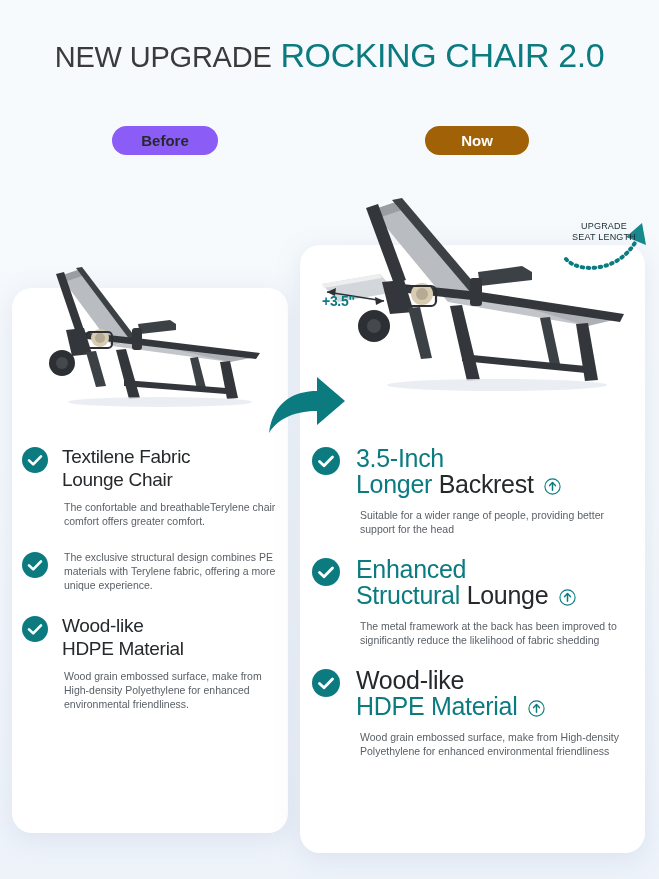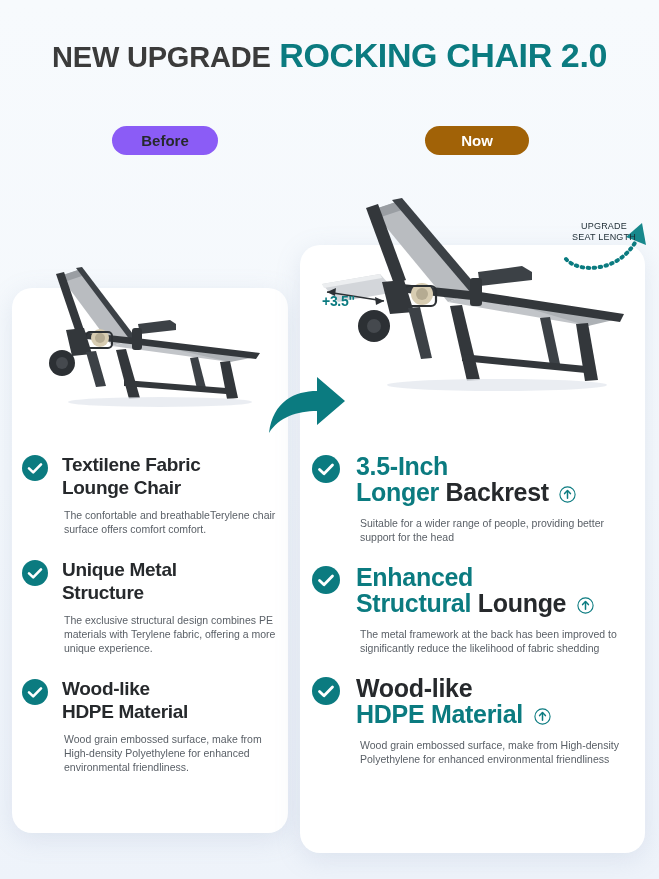--- a/index.html
+++ b/index.html
@@ -18,21 +18,21 @@
 
   
   .title {
     position: absolute;
     left: 0;
     top: 36px;
     width: 659px;
     text-align: center;
     white-space: nowrap;
     font-size: 33px;
-    font-weight: bold;
+    font-weight: normal;
     letter-spacing: -0.4px;
   }
   .title .t-dark { color: #3b3b3b; font-size: 29px; letter-spacing: -0.2px; }
   .title .t-teal { color: #0b7b80; font-size: 34px; }
 
   
   .badge {
     position: absolute;
     top: 126px;
     height: 29px;
@@ -122,25 +122,25 @@
     width: 26px;
     height: 26px;
   }
   .features-now .check { width: 28px; height: 28px; }
 
   .feat-body { padding-left: 40px; }
   .features-now .feat-body { padding-left: 44px; }
 
   .feat-title {
     font-size: 19px;
-    font-weight: bold;
+    font-weight: normal;
     line-height: 23px;
     color: #26292c;
     letter-spacing: -0.3px;
-    margin: 9px 0 9px 0;
+    margin: 1px 0 9px 0;
   }
   .features-now .feat-title {
     font-size: 25px;
     line-height: 26px;
   }
   .feat-title .teal { color: #0b7b80; }
   .feat-title .dark { color: #26292c; }
 
   .up-ic {
     display: inline-block;
@@ -278,36 +278,32 @@
       <svg width="26" height="26" viewBox="0 0 26 26">
         <circle cx="13" cy="13" r="13" fill="#0b7b80"></circle>
         <path d="M7,13.4 L11.2,17.4 L19,9.4" fill="none" stroke="#ffffff" stroke-width="2.6" stroke-linecap="round" stroke-linejoin="round"></path>
       </svg>
     </span>
     <div class="feat-body">
       <h3 class="feat-title">
         <span>Textilene Fabric</span><br>
         <span>Lounge Chair</span>
       </h3>
-      <p class="feat-desc">The confortable and breathableTerylene chair surface offers comfort comfort.</p>
+      <p class="feat-desc">The confortable and breathableTerylene chair comfort offers greater comfort.</p>
     </div>
   </div>
 
   <div class="feature">
     <span class="check">
       <svg width="26" height="26" viewBox="0 0 26 26">
         <circle cx="13" cy="13" r="13" fill="#0b7b80"></circle>
         <path d="M7,13.4 L11.2,17.4 L19,9.4" fill="none" stroke="#ffffff" stroke-width="2.6" stroke-linecap="round" stroke-linejoin="round"></path>
       </svg>
     </span>
     <div class="feat-body">
-      <h3 class="feat-title">
-        <span>Unique Metal</span><br>
-        <span>Structure</span>
-      </h3>
       <p class="feat-desc">The exclusive structural design combines PE materials with Terylene fabric, offering a more unique experience.</p>
     </div>
   </div>
 
   <div class="feature">
     <span class="check">
       <svg width="26" height="26" viewBox="0 0 26 26">
         <circle cx="13" cy="13" r="13" fill="#0b7b80"></circle>
         <path d="M7,13.4 L11.2,17.4 L19,9.4" fill="none" stroke="#ffffff" stroke-width="2.6" stroke-linecap="round" stroke-linejoin="round"></path>
       </svg>

